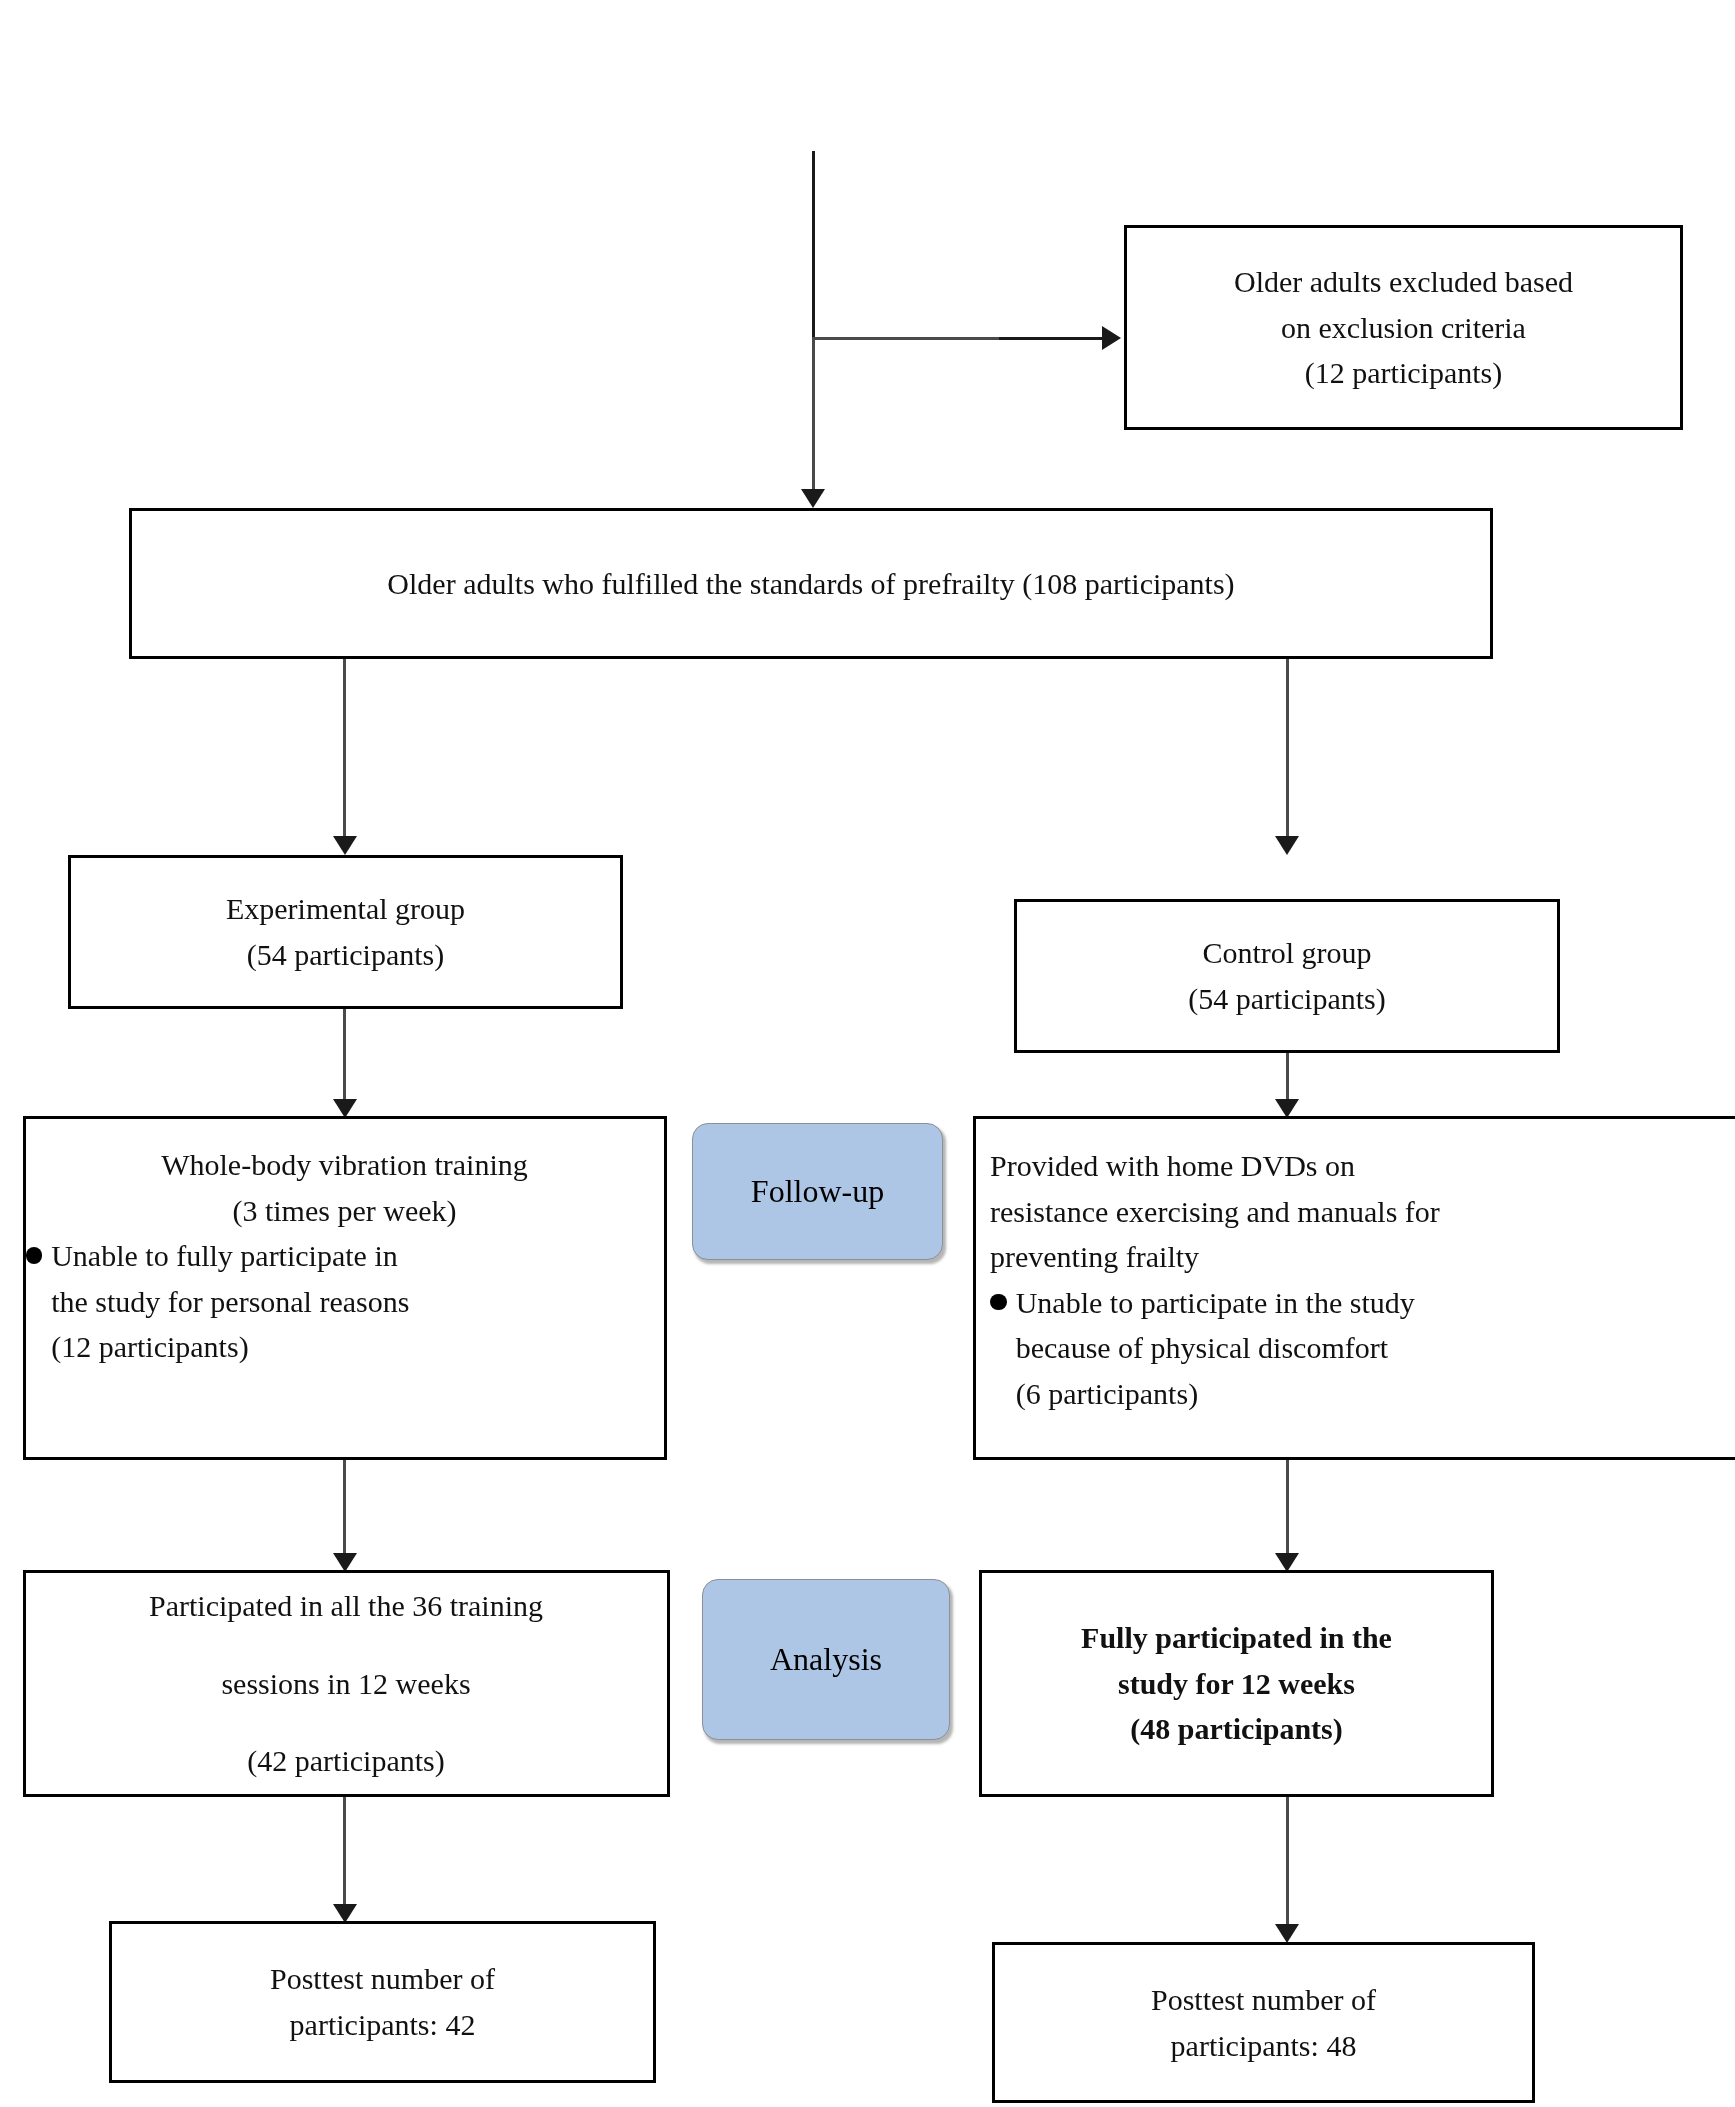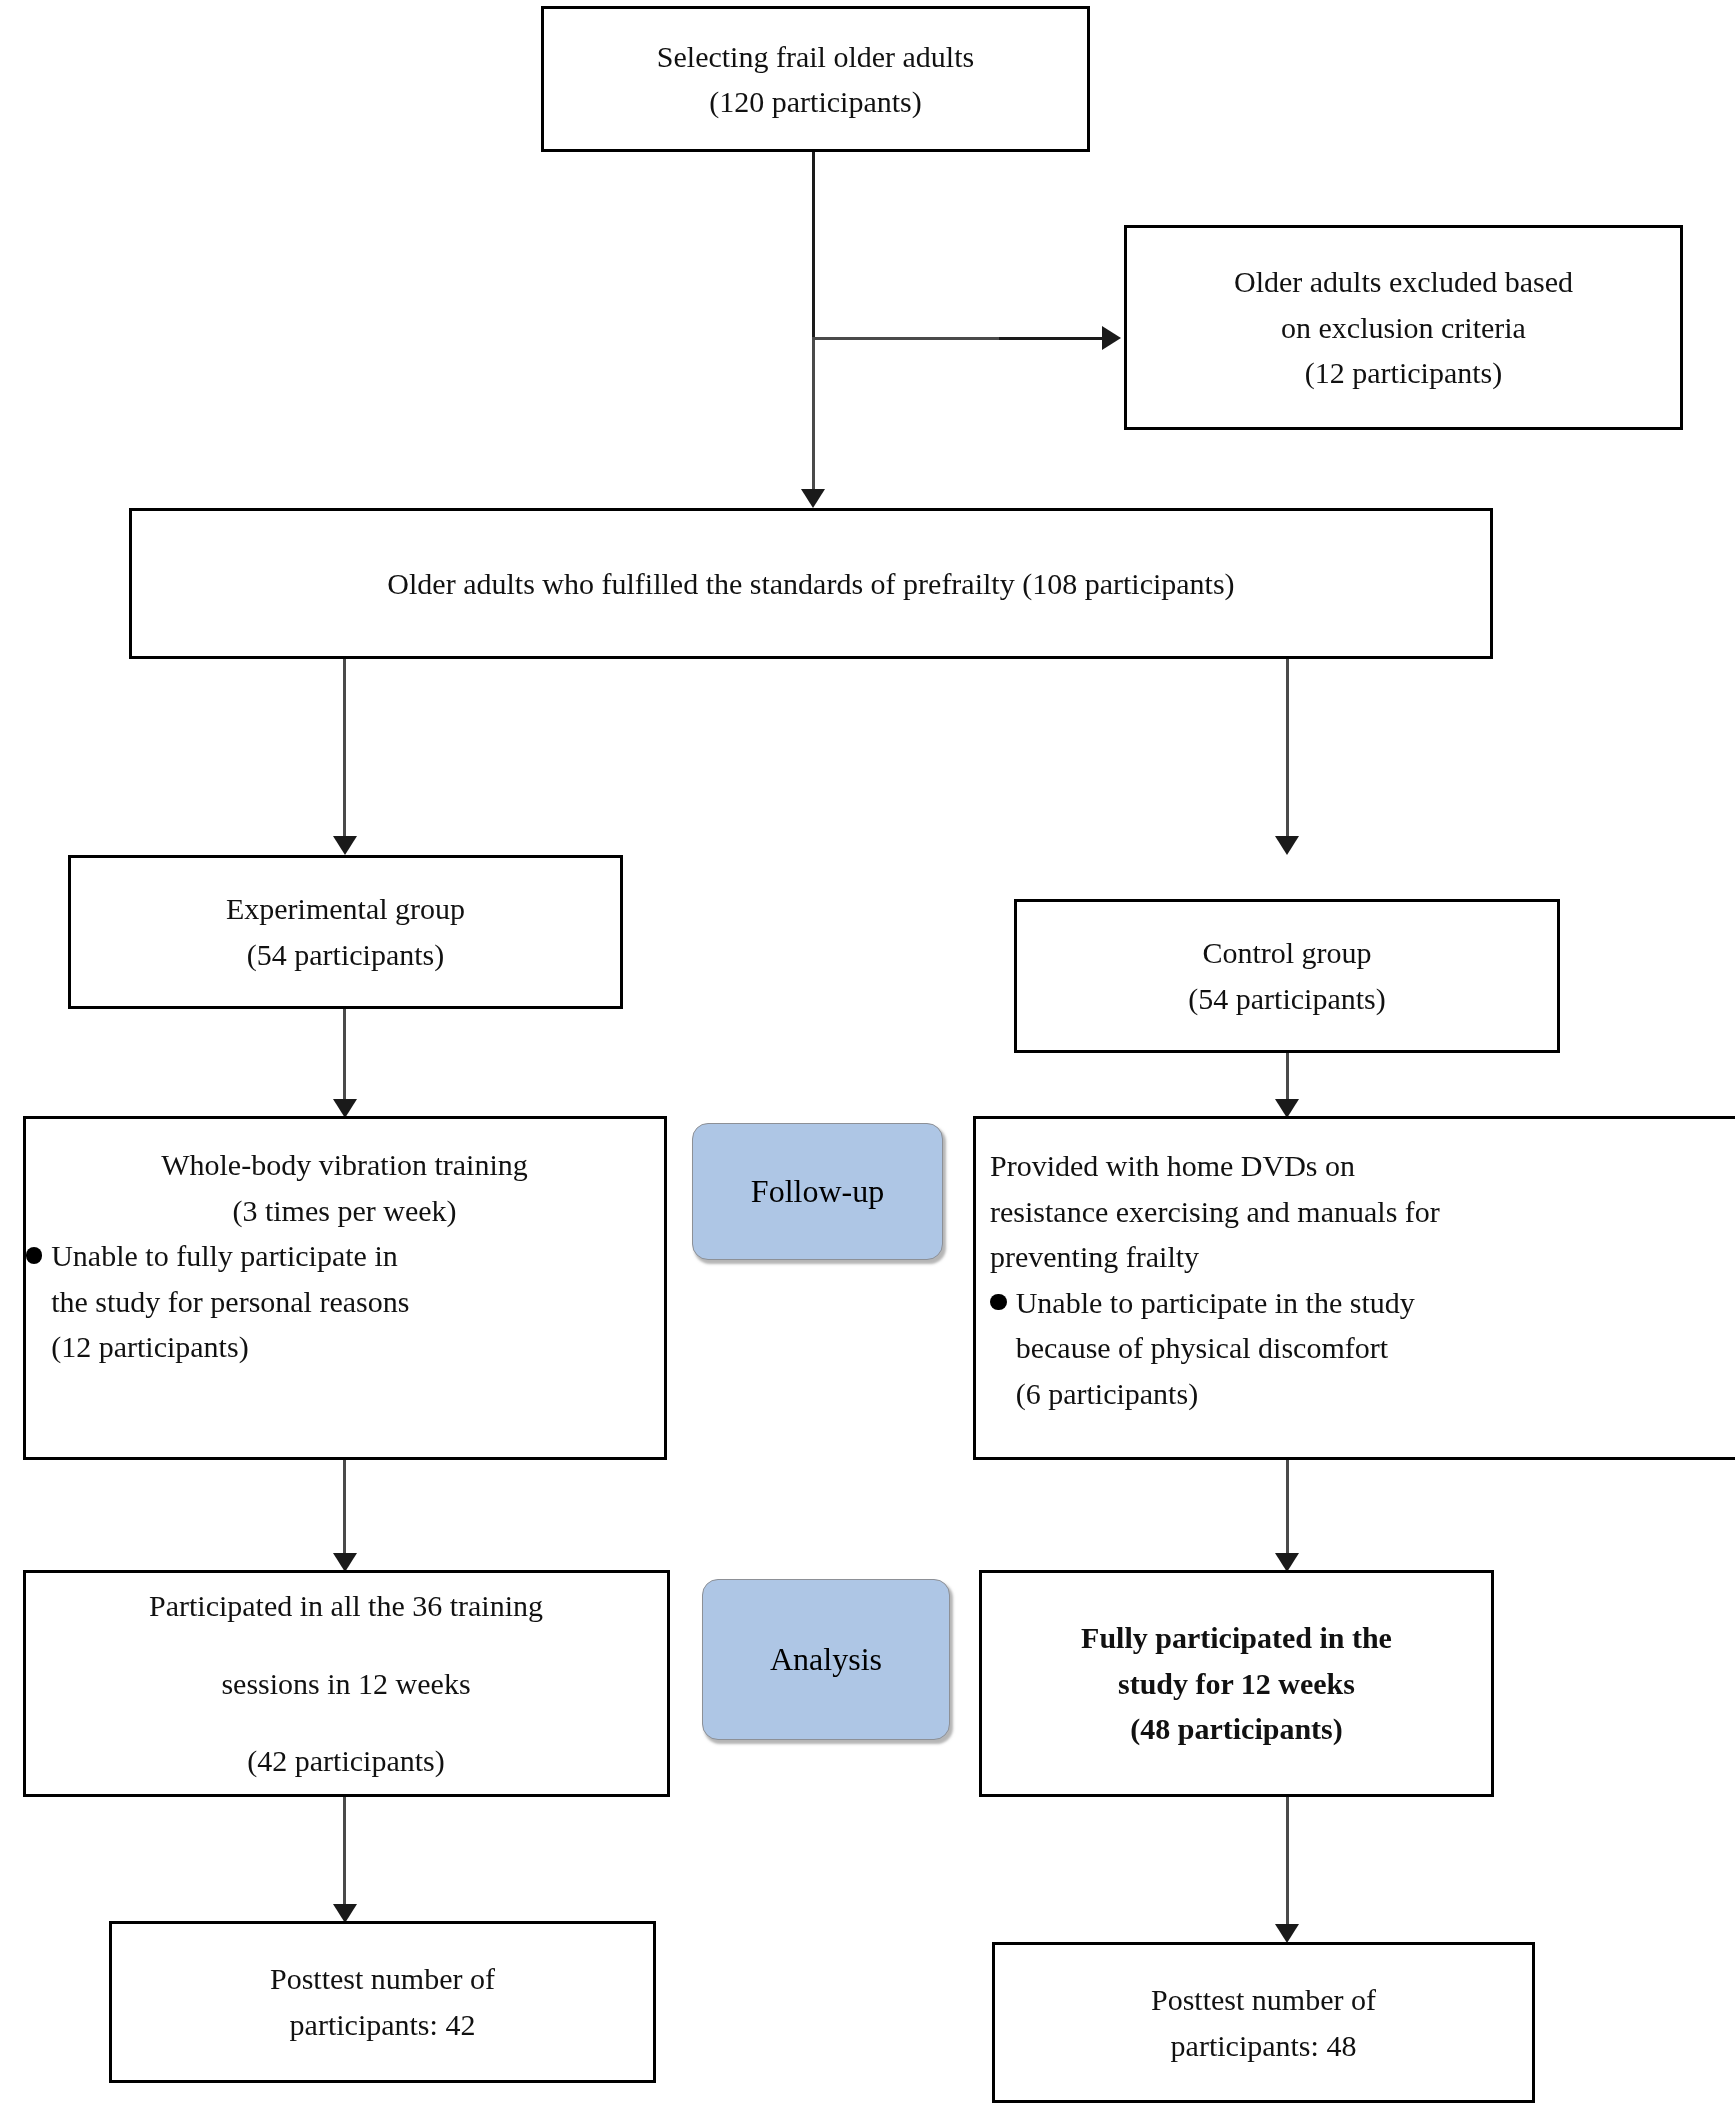--- a/index.html
+++ b/index.html
@@ -100,24 +100,20 @@
 
   <div class="vline" style="left:1286px; top:1459px; height:100px;"></div>
   <div class="arrow-down" style="left:1275px; top:1553px;"></div>
 
   <div class="vline" style="left:343px; top:1797px; height:113px;"></div>
   <div class="arrow-down" style="left:333px; top:1904px;"></div>
 
   <div class="vline" style="left:1286px; top:1797px; height:132px;"></div>
   <div class="arrow-down" style="left:1275px; top:1924px;"></div>
 
-  <div class="node center" style="left:541px; top:6.4px; width:549px; height:146px;">
-    <span class="ln">Selecting frail older adults</span>
-    <span class="ln">(120 participants)</span>
-  </div>
 
   <div class="node center" style="left:1124px; top:225px; width:559px; height:205px;">
     <span class="ln">Older adults excluded based</span>
     <span class="ln">on exclusion criteria</span>
     <span class="ln">(12 participants)</span>
   </div>
 
   <div class="node center" style="left:129px; top:508px; width:1364px; height:151px;">
     <span class="ln">Older adults who fulfilled the standards of prefrailty (108 participants)</span>
   </div>

